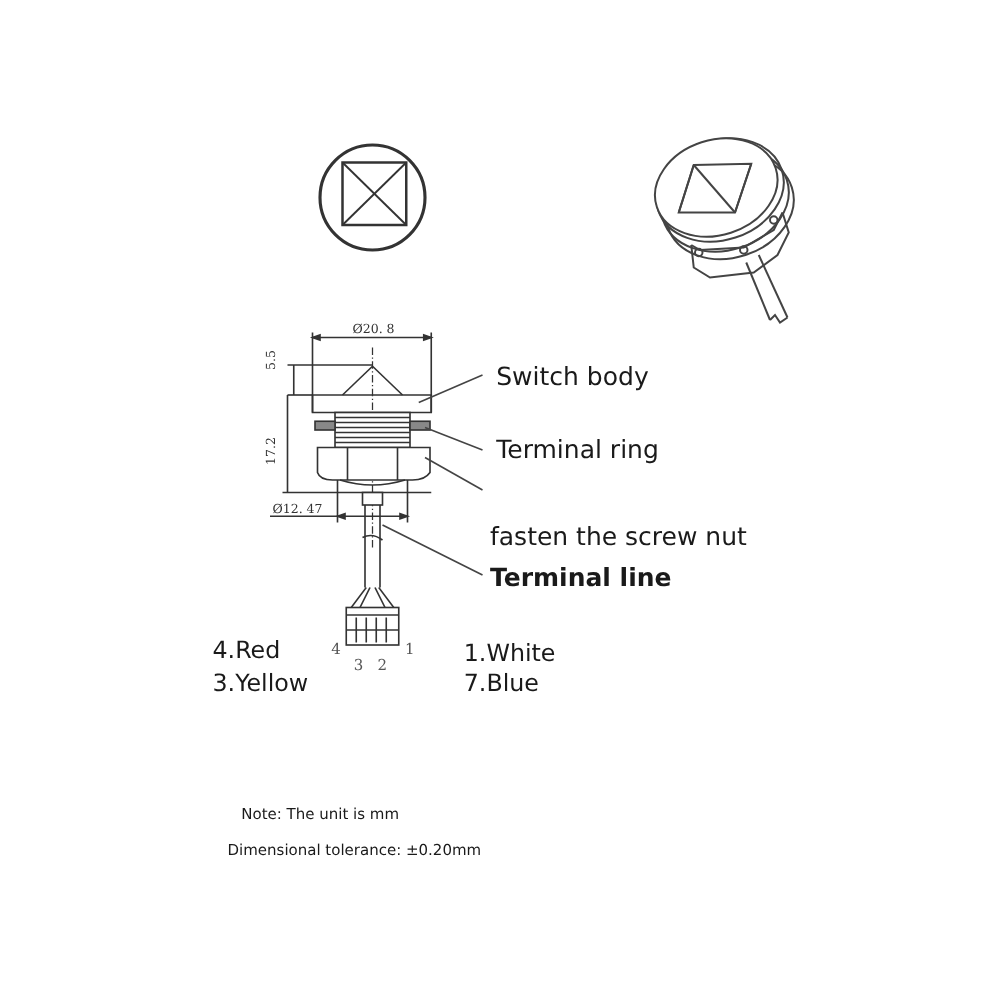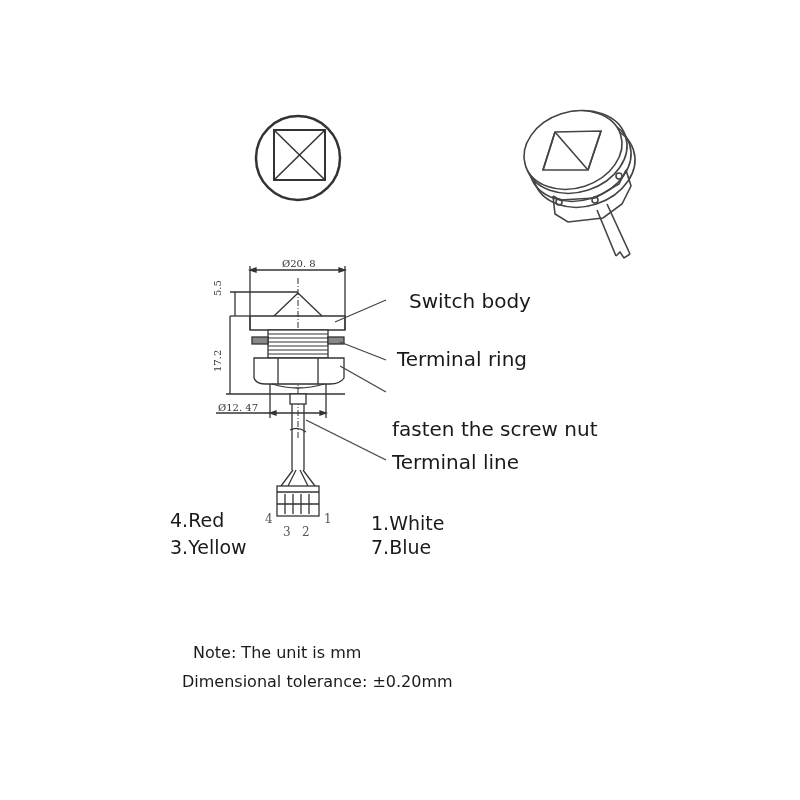--- a/index.html
+++ b/index.html
@@ -2,21 +2,21 @@
 <html><head>
 <meta charset="utf-8">
 <style>
   html, body { margin: 0; padding: 0; background: #ffffff; }
   body { width: 800px; height: 800px; position: relative; overflow: hidden;
          font-family: "DejaVu Sans", "Liberation Sans", sans-serif; color: #1a1a1a; }
   .abs { position: absolute; }
   svg.drawing { position: absolute; left: 0; top: 0; }
   .label { font-size: 20px; white-space: nowrap; line-height: 1; }
   .wire { font-size: 19px; white-space: nowrap; line-height: 1; }
-  .note { font-size: 16px; white-space: nowrap; line-height: 1; }
+  .note { font-size: 12px; white-space: nowrap; line-height: 1; }
   .dim { font-family: "DejaVu Serif", "Liberation Serif", serif; font-size: 10px; white-space: nowrap; color:#333; }
   .pin { font-family: "DejaVu Serif", "Liberation Serif", serif; font-size: 12px; color:#555; white-space: nowrap; }
 </style>
 </head>
 <body>
 
 <svg class="drawing" width="800" height="800" viewBox="0 0 800 800">
 
   <g stroke="#333" fill="none">
     <circle cx="298" cy="158" r="42" stroke-width="2.5"></circle>
@@ -120,24 +120,24 @@
     <line x1="340" y1="366" x2="386" y2="392"></line>
     <line x1="306" y1="420" x2="386" y2="460"></line>
   </g>
 </svg>
 
 <div class="abs dim" style="left:282px; top:258px;text-align:right;">Ø20. 8</div>
 <div class="abs dim" style="left:212px; top:296px; transform: rotate(-90deg); transform-origin:left top;">5.5</div>
 <div class="abs dim" style="left:212px; top:372px; transform: rotate(-90deg); transform-origin:left top;">17.2</div>
 <div class="abs dim" style="left:218px; top:402px;">Ø12. 47</div>
 
-<div class="abs label" style="left:397px; top:291px;margin-left:12px;">Switch body</div>
+<div class="abs label" style="left:397px; top:291px;">Switch body</div>
 <div class="abs label" style="left:397px; top:349px;">Terminal ring</div>
 <div class="abs label" style="left:392px; top:385px;margin-top:34px;">fasten the screw nut</div>
-<div class="abs label" style="left:392px; top:452px;">Terminal line</div>
+<div class="abs label" style="left:392px; top:452px;font-weight:bold;">Terminal line</div>
 
 <div class="abs pin" style="left:265px; top:512px;">4</div>
 <div class="abs pin" style="left:283px; top:525px;">3</div>
 <div class="abs pin" style="left:302px; top:525px;">2</div>
 <div class="abs pin" style="left:324px; top:512px;">1</div>
 
 <div class="abs wire" style="left:170px; top:511px;text-align:center;">4.Red</div>
 <div class="abs wire" style="left:170px; top:538px;">3.Yellow</div>
 <div class="abs wire" style="left:371px; top:514px;">1.White</div>
 <div class="abs wire" style="left:371px; top:538px;">7.Blue</div>

